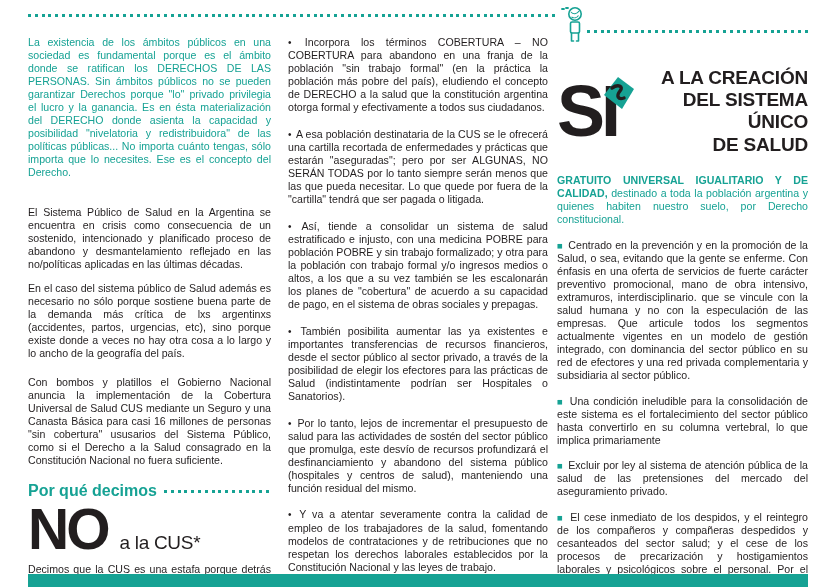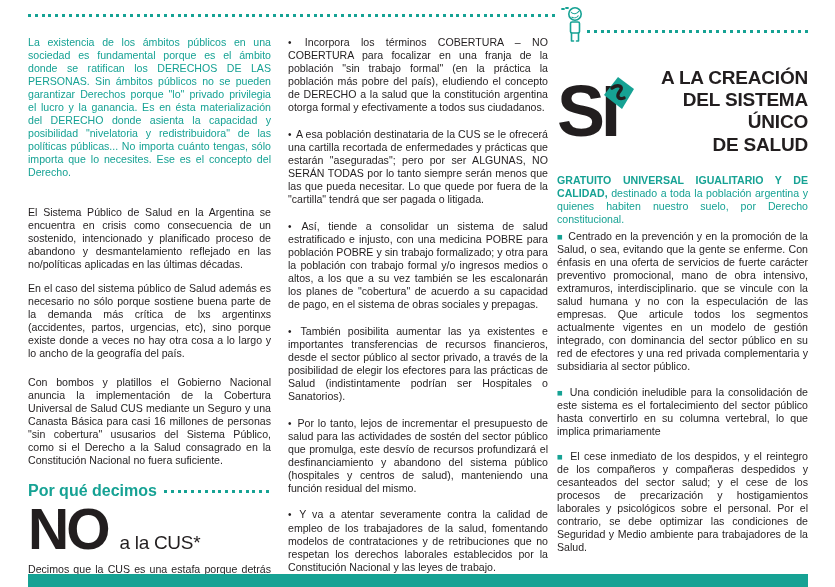--- a/index.html
+++ b/index.html
@@ -42,21 +42,21 @@
   .col2 p{margin-bottom:13.5px;}
   
   .kicker-row{display:flex;align-items:center;gap:6px;margin:0 0 0 30px;}
   .kicker-dots{flex:1;margin-top:2px;}
   .kicker-label{color:var(--teal);font-weight:700;font-size:11.3px;white-space:nowrap;}
   .fig-icon{position:absolute;top:5px;left:561px;}
   .si-block{display:flex;justify-content:center;align-items:center;gap:22px;margin:34px 0 18px;}
   .si-word{position:relative;font-size:72px;font-weight:800;line-height:.82;letter-spacing:-4px;padding-right:10px;}
   .si-accent{position:absolute;top:-26px;right:-8px;}
   .si-tagline{text-align:right;font-weight:700;font-size:19px;line-height:1.17;letter-spacing:-.2px;}
-  .lead{color:var(--teal);margin-bottom:4px;}
+  .lead{color:var(--teal);margin-bottom:13px;}
   .lead b{font-weight:700;}
   .sq{color:var(--teal);font-size:9.5px;margin-right:2px;}
   .col3 p.bullet{margin-bottom:12.5px;}
   .bottom-bar{position:absolute;left:28px;width:780px;bottom:0;height:13px;background:var(--teal);}
 </style>
 </head>
 <body>
 
 <div class="page">
 
@@ -85,21 +85,21 @@
 
     <div class="no-row">
       <span class="no-word">NO</span>
       <span class="no-suffix">a la CUS*</span>
     </div>
 
     <p>Decimos que la CUS es una estafa porque detrás de este enunciado atrayente, se esconde una trampa con las siguientes características:</p>
   </div>
 
   <div class="col col2">
-    <p><span class="b-dot">•</span> <span>Incorpora los términos COBERTURA – NO COBERTURA para focalizar en una franja de la población "sin trabajo formal" (en la práctica la población más pobre del país), eludiendo el concepto de DERECHO a la salud que la constitución argentina otorga formal y efectivamente a todos sus ciudadanos.</span></p>
+    <p><span class="b-dot">•</span> <span>Incorpora los términos COBERTURA – NO COBERTURA para abandono en una franja de la población "sin trabajo formal" (en la práctica la población más pobre del país), eludiendo el concepto de DERECHO a la salud que la constitución argentina otorga formal y efectivamente a todos sus ciudadanos.</span></p>
     <p><span class="b-dot">•</span> <span>A esa población destinataria de la CUS se le ofrecerá una cartilla recortada de enfermedades y prácticas que estarán "aseguradas"; pero por ser ALGUNAS, NO SERÁN TODAS por lo tanto siempre serán menos que las que pueda necesitar. Lo que quede por fuera de la "cartilla" tendrá que ser pagada o litigada.</span></p>
     <p><span class="b-dot">•</span> <span>Así, tiende a consolidar un sistema de salud estratificado e injusto, con una medicina POBRE para población POBRE y sin trabajo formalizado;  y otra para la población con trabajo formal y/o ingresos medios o altos, a los que a su vez también se les escalonarán los planes de "cobertura" de acuerdo a su capacidad de pago, en el sistema de obras sociales y prepagas.</span></p>
     <p><span class="b-dot">•</span> <span>También posibilita aumentar las ya existentes e importantes transferencias de recursos financieros, desde el sector público al sector privado, a través de la posibilidad de elegir los efectores para las prácticas de Salud (indistintamente podrían ser Hospitales o Sanatorios).</span></p>
     <p><span class="b-dot">•</span> <span>Por lo tanto, lejos de incrementar el presupuesto de salud para las actividades de sostén del sector público que promulga, este desvío de recursos profundizará el desfinanciamiento y abandono del sistema público (hospitales y centros de salud), manteniendo una función residual del mismo.</span></p>
     <p><span class="b-dot">•</span> <span>Y va a atentar severamente contra la calidad de empleo de los trabajadores de la salud, fomentando modelos de contrataciones y de retribuciones que no respetan los derechos laborales establecidos por la Constitución Nacional y las leyes de trabajo.</span></p>
   </div>
 
   <div class="col col3">
 
     <div class="kicker-row">
@@ -120,17 +120,18 @@
         <span>A LA CREACIÓN</span><br>
         <span>DEL SISTEMA ÚNICO</span><br>
         <span>DE SALUD</span>
       </span>
     </div>
 
     <p class="lead"><b>GRATUITO UNIVERSAL IGUALITARIO Y DE CALIDAD,</b><span> destinado a toda la población argentina y quienes habiten nuestro suelo, por Derecho constitucional.</span></p>
 
     <p class="bullet"><span class="sq">■</span> <span>Centrado en la prevención y en la promoción de la Salud, o sea, evitando que la gente se enferme. Con énfasis en una oferta de servicios de fuerte carácter preventivo promocional, mano de obra intensivo, extramuros, interdisciplinario. que se vincule con la salud humana y no con la especulación de las empresas. Que articule todos los segmentos actualmente vigentes en un modelo de gestión integrado, con dominancia del sector público en su red de efectores y una red privada complementaria y subsidiaria al sector público.</span></p>
     <p class="bullet"><span class="sq">■</span> <span>Una condición ineludible para la consolidación de este sistema es el fortalecimiento del sector público hasta convertirlo en su columna vertebral, lo que implica primariamente</span></p>
+    <p class="bullet"><span class="sq">■</span> <span>Excluir por ley al sistema de atención pública de la salud de las pretensiones del mercado del aseguramiento privado.</span></p>
     <p class="bullet"><span class="sq">■</span> <span>El cese inmediato de los despidos, y el reintegro de los compañeros y compañeras despedidos y cesanteados del sector salud; y el cese de los procesos de precarización y hostigamientos laborales y psicológicos sobre el personal. Por el contrario, se debe optimizar las condiciones de Seguridad y Medio ambiente para trabajadores de la Salud.</span></p>
   </div>
 
   <div class="bottom-bar"></div>
 </div>
 
 </body></html>

